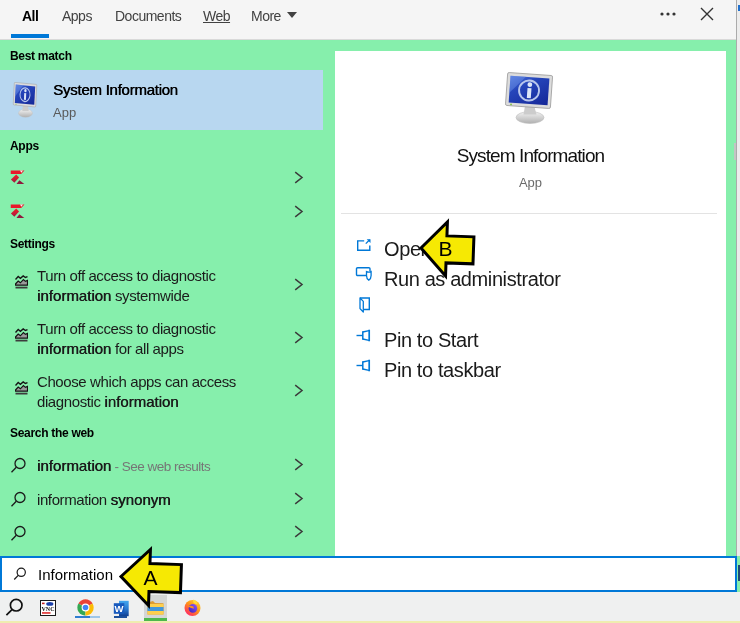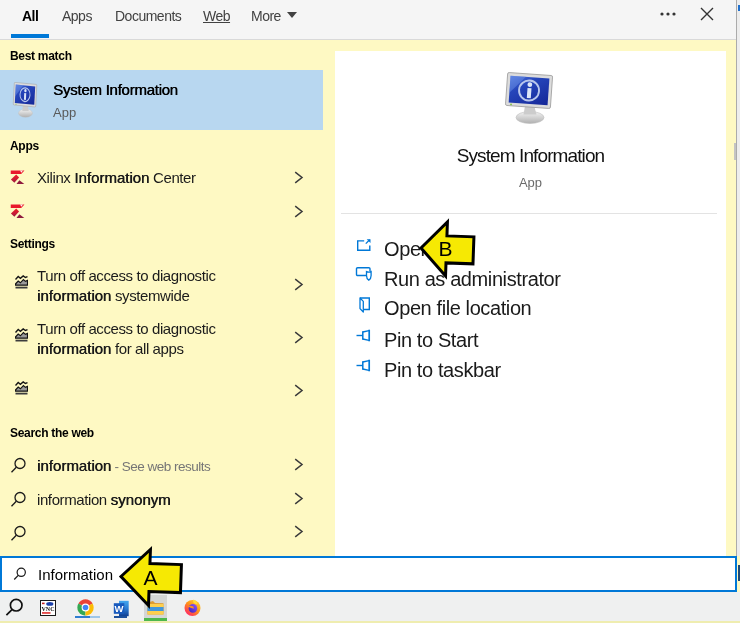--- a/index.html
+++ b/index.html
@@ -1,17 +1,17 @@
 <!DOCTYPE html>
 <html><head>
 <meta charset="utf-8">
 <style>
   html,body{margin:0;padding:0;}
   #root{position:relative;width:740px;height:623px;overflow:hidden;
-    font-family:"Liberation Sans",sans-serif;background:#fef9c3;}
+    font-family:"Liberation Sans",sans-serif;background:#86efac;}
   .abs{position:absolute;}
   
   #header{left:0;top:0;width:740px;height:40px;background:#f5f5f5;}
   #hdrline{left:0;top:39px;width:737px;height:1px;background:#d9d9d9;}
   .tab{position:absolute;top:8px;font-size:14px;color:#424242;letter-spacing:-0.5px;}
   #tab-all{font-weight:700;color:#000;}
   #underline{left:11px;top:34px;width:38px;height:4px;background:#0078d7;}
   .tri{position:absolute;width:0;height:0;border-left:5px solid transparent;
     border-right:5px solid transparent;border-top:6px solid #424242;}
   
@@ -87,21 +87,20 @@
           <path d="M24.3 16.2 h4 v10 h-4 z" fill="#dde6f8"></path>
           <circle cx="9" cy="33.6" r="0.9" fill="#7fc241"></circle>
         </g>
       </g>
     </defs>
     <use href="#monic"></use>
   </svg>
 
   <div class="action" style="top:238px;">Open</div>
   <div class="action" style="top:268px;">Run as administrator</div>
-  <div class="action" style="top:297px;">Open file location</div>
   <div class="action" style="top:328.5px;text-align:center;">Pin to Start</div>
   <div class="action" style="top:358.5px;">Pin to taskbar</div>
 
   <svg class="abs" style="left:356px;top:239px;" width="16" height="14" viewBox="0 0 16 14">
     <path d="M13.8 6.6 V11.3 H1.7 V1.9 H8.2" fill="none" stroke="#0078d7" stroke-width="1.4"></path>
     <path d="M9.8 4.6 L13.7 0.7" stroke="#0078d7" stroke-width="1.3"></path>
     <path d="M10.7 0.2 h3.8 v3.8 z" fill="#0078d7"></path>
   </svg>
   <svg class="abs" style="left:355px;top:266px;" width="18" height="16" viewBox="0 0 18 16">
     <path d="M12.5 9.5 H2.6 a1.1 1.1 0 0 1 -1.1 -1.1 V2.8 a1.1 1.1 0 0 1 1.1 -1.1 H13.9 a1.1 1.1 0 0 1 1.1 1.1 V5" fill="none" stroke="#0078d7" stroke-width="1.4"></path>
@@ -126,21 +125,20 @@
 
   <div class="seclabel" style="top:49px;">Best match</div>
   <div class="abs" id="bestrow"></div>
   <svg class="abs" style="left:12px;top:82px;" width="26" height="37" viewBox="0 0 52 54" preserveAspectRatio="none">
     <use href="#monic"></use>
   </svg>
   <div class="abs" style="left:53px;top:81px;font-size:15px;letter-spacing:-0.25px;text-shadow:0.5px 0 0 #000;color:#000;">System Information</div>
   <div class="abs" style="left:53px;top:105px;font-size:13px;color:#595959;">App</div>
 
   <div class="seclabel" style="top:139px;">Apps</div>
-  <div class="rowtext" style="top:169px;">Xilinx <span class="b">Information</span> Center</div>
 
   <svg class="abs" style="left:10px;top:170px;" width="15" height="15" viewBox="0 0 16 16">
     <defs>
         <linearGradient id="xg" x1="0" y1="0" x2="0" y2="1">
       <stop offset="0" stop-color="#ed1c24"></stop>
           <stop offset="0.55" stop-color="#cc1b35"></stop>
           <stop offset="1" stop-color="#8f1a3e"></stop>
     </linearGradient>
       </defs>
     <polygon points="0.8,0.6 15.4,0.6 11.9,4.3 0.8,4.3" fill="#e8192c"></polygon>
@@ -205,20 +203,21 @@
   <svg class="chev abs" style="top:491.5px;" width="11" height="13" viewBox="0 0 11 13">
       <path d="M2.2 1.2 L9 6.5 L2.2 11.8" fill="none" stroke="#3a3a3a" stroke-width="1.5"></path>
     </svg>
   <svg class="chev abs" style="top:524.5px;" width="11" height="13" viewBox="0 0 11 13">
       <path d="M2.2 1.2 L9 6.5 L2.2 11.8" fill="none" stroke="#3a3a3a" stroke-width="1.5"></path>
     </svg>
 
   <div class="seclabel" style="top:237px;">Settings</div>
   <div class="rowtext" style="top:266px;line-height:19.5px;">Turn off access to diagnostic<br><span class="b">information</span> systemwide</div>
   <div class="rowtext" style="top:319px;line-height:19.5px;">Turn off access to diagnostic<br><span class="b">information</span> for all apps</div>
+  <div class="rowtext" style="top:372px;line-height:19.5px;">Choose which apps can access<br>diagnostic <span class="b">information</span></div>
 
   <div class="seclabel" style="top:426px;">Search the web</div>
   <div class="rowtext" style="top:457px;"><span class="b">information</span><span class="gray"> - See web results</span></div>
   <div class="rowtext" style="top:491px;">information <span class="b">synonym</span></div>
 
   <div class="abs" id="sbox"></div>
   <div class="abs" id="stext">Information</div>
   <svg class="abs" style="left:13px;top:567px;" width="14" height="14" viewBox="0 0 17 17">
     <circle cx="10" cy="6.5" r="5" fill="none" stroke="#1b1b1b" stroke-width="1.5"></circle>
     <path d="M6.3 10.2 L1.5 15.2" stroke="#1b1b1b" stroke-width="1.5"></path>

